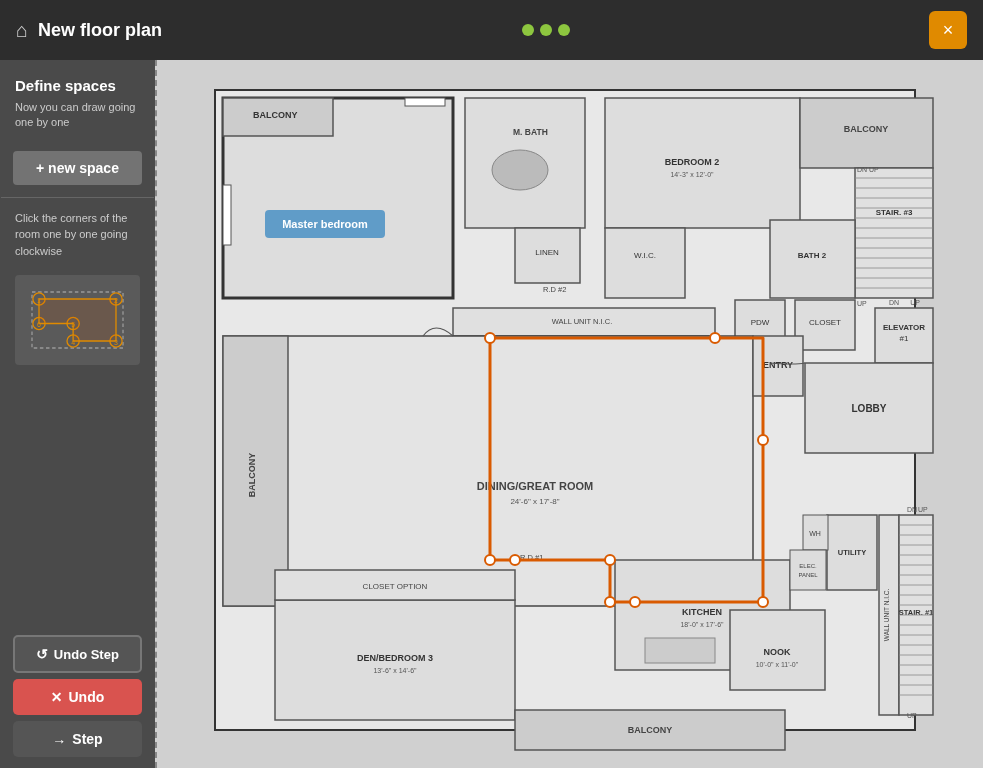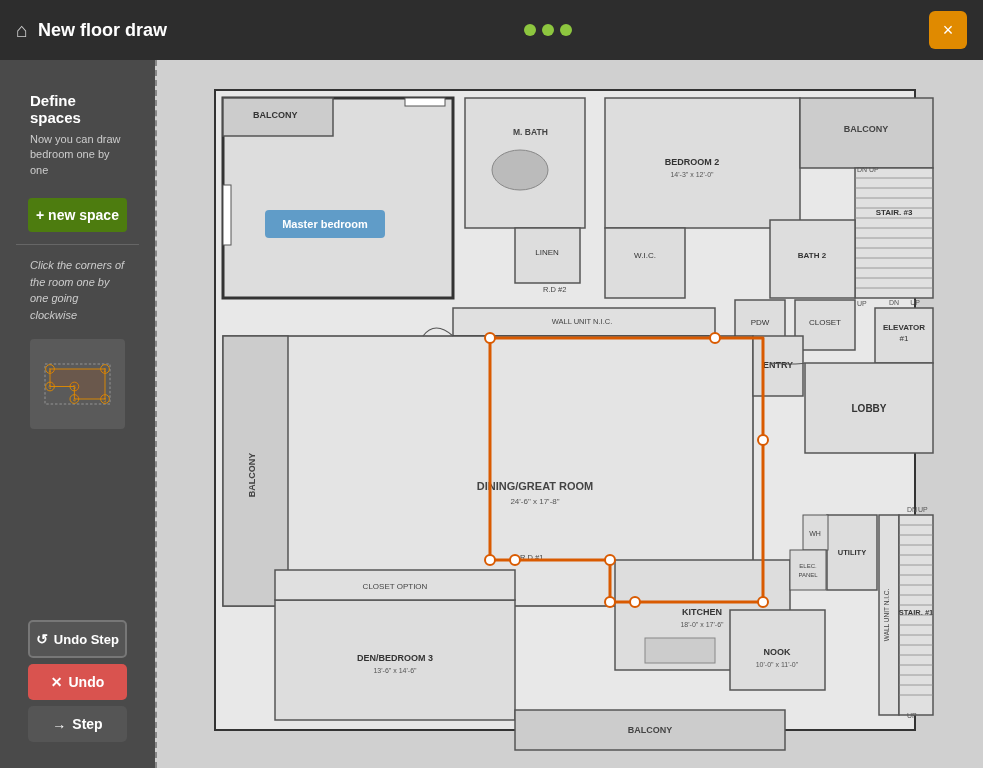--- a/index.html
+++ b/index.html
@@ -58,40 +58,40 @@
       display: flex;
       height: calc(768px - 60px);
     }
 
     
     .sidebar {
       width: 155px;
       background: #4a4a4a;
       display: flex;
       flex-direction: column;
-      padding: 16px;
+      padding: 1px;
       flex-shrink: 0;
     }
     .sidebar-top {
       padding: 16px 14px 10px;
     }
     .define-title {
       color: #fff;
       font-size: 15px;
       font-weight: bold;
       margin-bottom: 6px;
     }
     .define-desc {
       color: #ccc;
       font-size: 11px;
       line-height: 1.4;
     }
     .new-space-btn {
       margin: 10px 12px;
-      background: #4d7c0f;
+      background: #737373;
       border: none;
       border-radius: 4px;
       color: #fff;
       font-size: 14px;
       font-weight: bold;
       padding: 9px 0;
       width: calc(100% - 24px);
       cursor: pointer;
       display: flex;
       align-items: center;
@@ -101,21 +101,20 @@
     .sidebar-divider {
       border: none;
       border-top: 1px solid #666;
       margin: 2px 0;
     }
     .sidebar-instructions {
       padding: 10px 14px;
       color: #ccc;
       font-size: 11px;
       line-height: 1.5;
-      font-style: italic;
     }
 
     
     .corner-diagram {
       margin: 6px 14px 10px;
       background: #5a5a5a;
       border-radius: 4px;
       padding: 10px;
       position: relative;
       height: 90px;
@@ -200,36 +199,36 @@
       left: 155px;
       top: 60px;
     }
   </style>
 </head>
 <body>
 
 <div class="titlebar">
   <div class="titlebar-left">
     <span class="home-icon-wrap">⌂</span>
-    <span class="titlebar-title">New floor draw</span>
+    <span class="titlebar-title">New floor plan</span>
   </div>
   <div class="titlebar-dots">
     <div class="dot"></div>
     <div class="dot"></div>
     <div class="dot"></div>
   </div>
   <button class="close-btn">×</button>
 </div>
 
 <div class="main-layout">
 
   <div class="sidebar">
     <div class="sidebar-top">
       <div class="define-title">Define spaces</div>
-      <div class="define-desc">Now you can draw bedroom one by one</div>
+      <div class="define-desc">Now you can draw going one by one</div>
     </div>
 
     <button class="new-space-btn">
       <span>+ new space</span>
     </button>
 
     <hr class="sidebar-divider">
 
     <div class="sidebar-instructions">Click the corners of the room one by one going clockwise</div>
 

